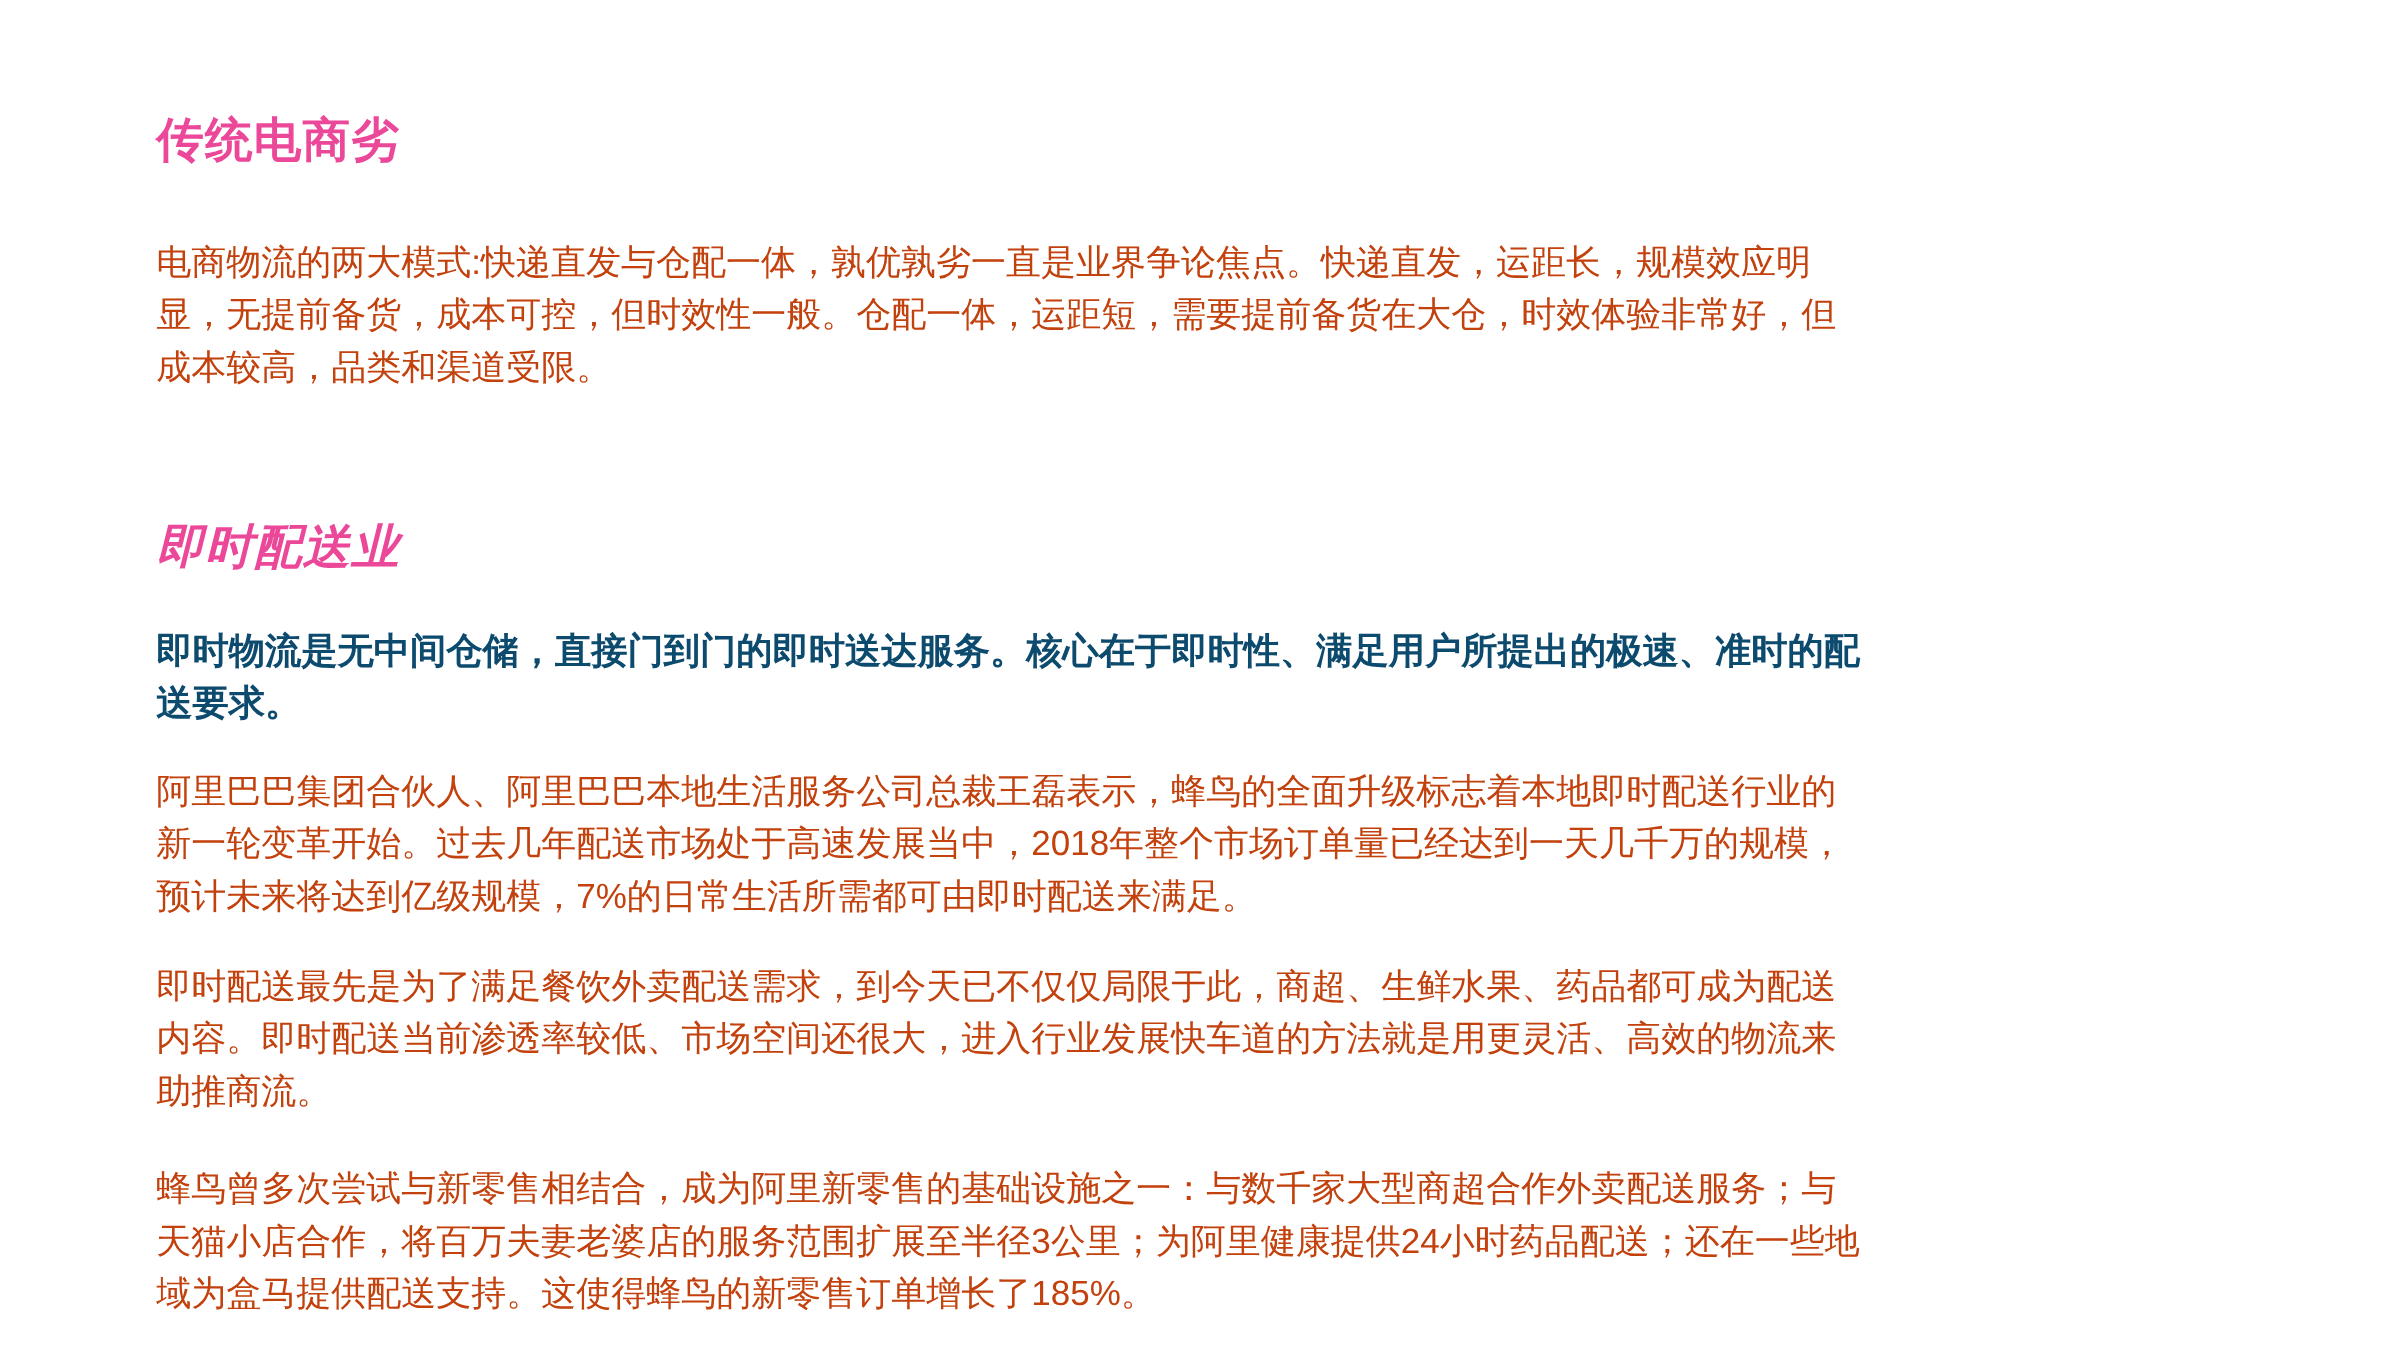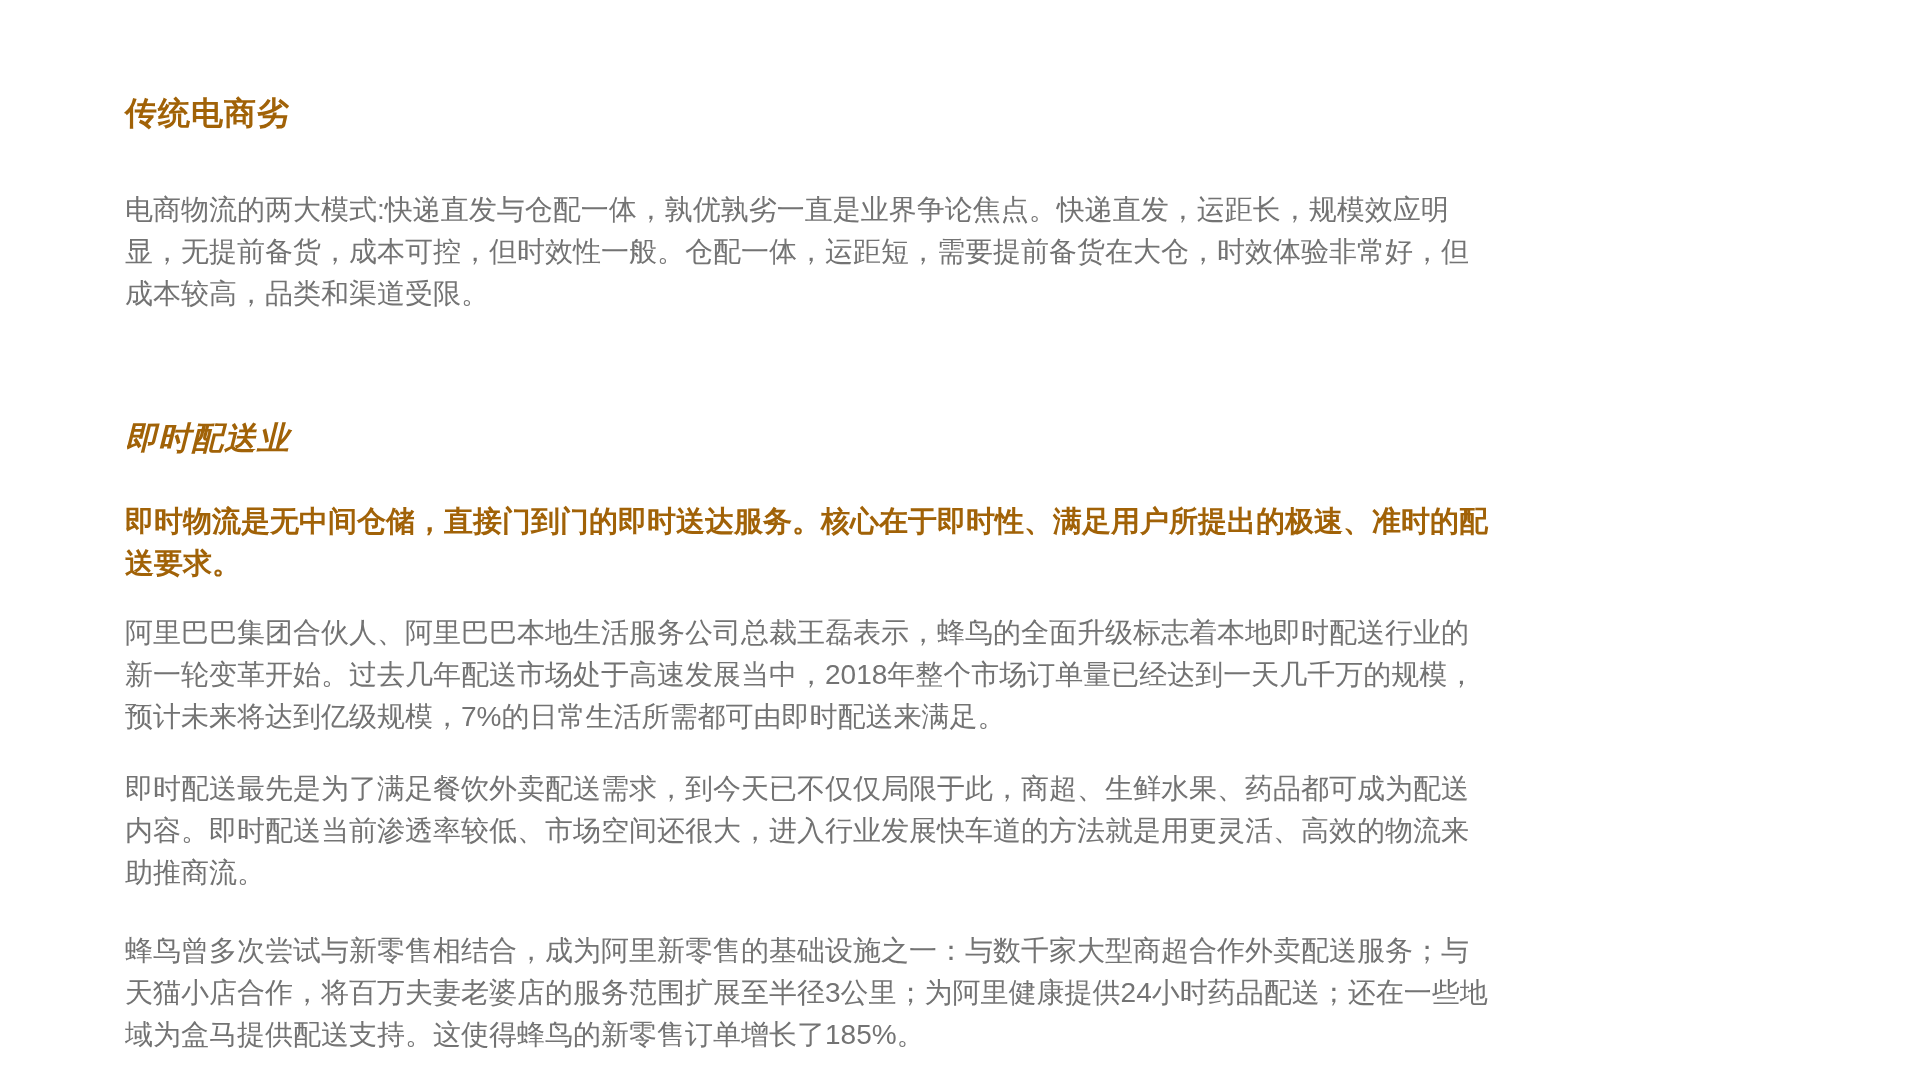--- a/index.html
+++ b/index.html
@@ -14,37 +14,37 @@
     overflow: hidden;
     font-family: "Liberation Sans", "DejaVu Sans", sans-serif;
     color: #333333;
   }
   .doc {
     padding: 95px 0 0 125px;
     width: 1490px; 
   }
   .section-heading {
     margin: 0;
-    font-size: 32px;
+    font-size: 38px;
     line-height: 36px;
     font-weight: 700;
-    color: #a16207;
+    color: #ec4899;
     letter-spacing: 1px;
   }
   .para {
     margin: 0;
     font-size: 28px;
     line-height: 42px;
-    color: #737373;
+    color: #c2410c;
     text-align: left;
   }
   .lead {
     font-size: 29px;
     font-weight: 700;
-    color: #a16207;
+    color: #0c4a6e;
   }
   .mt-58 { margin-top: 58px; }
   .mt-84 { margin-top: 105px; font-style: italic; }
   .mt-44 { margin-top: 44px; }
   .mt-68 { margin-top: 68px; }
   .mt-28 { margin-top: 28px; }
   .mt-30 { margin-top: 30px; }
   .mt-36 { margin-top: 36px; }
 </style>
 </head>

